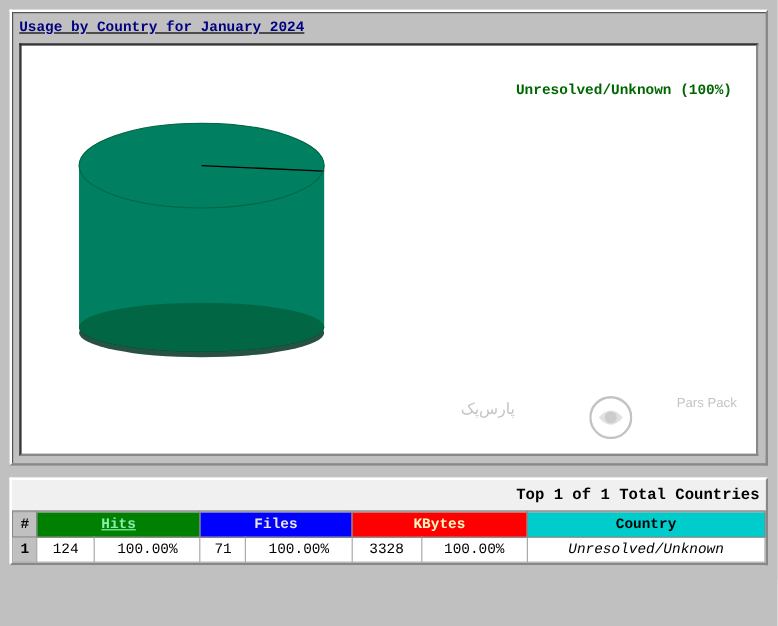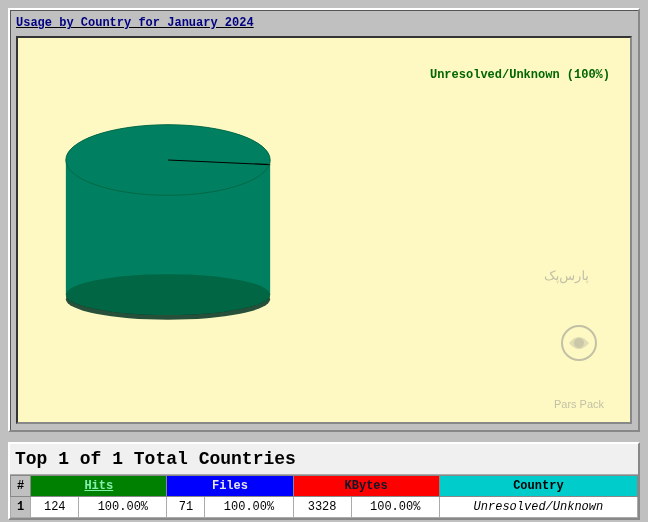--- a/index.html
+++ b/index.html
@@ -31,23 +31,23 @@
     .chart-title {
       color: #000080;
       font-weight: bold;
       font-size: 12px;
       margin-bottom: 6px;
       font-family: 'Courier New', Courier, monospace;
     }
 
     .chart-inner {
       border: 2px inset #888;
-      background: #fef9c3;
+      background: #ffffff;
       position: relative;
-      height: 388px;
+      height: 344px;
       display: flex;
       align-items: center;
       justify-content: flex-start;
     }
 
     .pie-container {
       position: relative;
       width: 280px;
       height: 280px;
       margin-left: 20px;
@@ -77,22 +77,21 @@
       color: #006600;
       font-weight: bold;
       font-family: 'Courier New', Courier, monospace;
     }
 
     .logo-area {
       position: absolute;
       bottom: 12px;
       right: 16px;
       display: flex;
-      flex-direction: column;
-      align-items: center;
+      flex-direction: row;
       opacity: 0.5;
       gap: 37px;
     }
 
     .logo-text {
       font-size: 13px;
       color: #555;
       font-family: Arial, sans-serif;
     }
 
@@ -104,23 +103,23 @@
     
     .table-panel {
       border: 2px solid #888;
       border-top-color: #fff;
       border-left-color: #fff;
       background: #fff;
       margin-bottom: 4px;
     }
 
     .table-title {
-      text-align: left;
-      font-weight: bold;
-      font-size: 18px;
+      text-align: right;
+      font-weight: bold;
+      font-size: 13px;
       padding: 5px;
       background: #f0f0f0;
       border-bottom: 1px solid #aaa;
       font-family: 'Courier New', Courier, monospace;
     }
 
     table.data-table {
       width: 100%;
       border-collapse: collapse;
     }
@@ -143,21 +142,21 @@
       background: #008000;
       color: #86efac;
       text-decoration: underline;
     }
     th.col-files {
       background: #0000ff;
       color: #e5e5e5;
     }
     th.col-kbytes {
       background: #ff0000;
-      color: #0f172a;
+      color: #fef9c3;
     }
     th.col-country {
       background: #00cccc;
       color: #000;
     }
 
     table.data-table tbody tr td {
       border: 1px solid #aaa;
       padding: 3px 6px;
       text-align: center;

